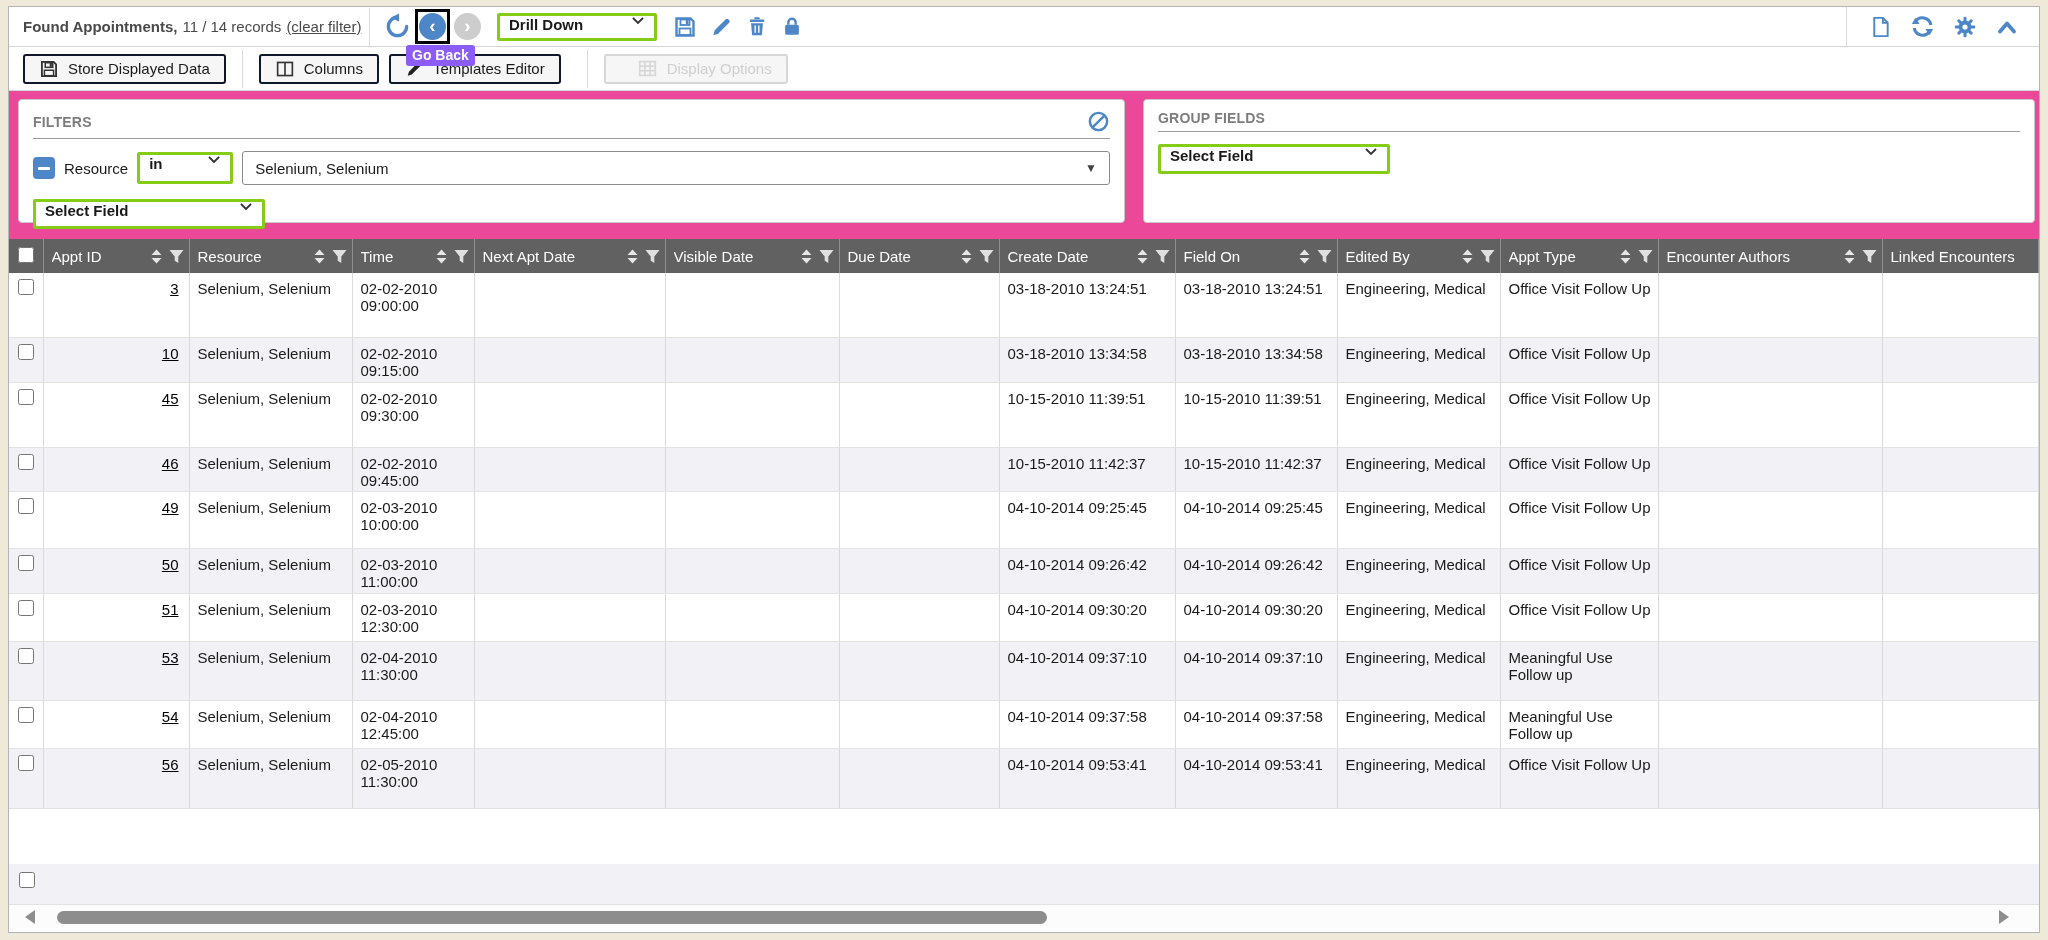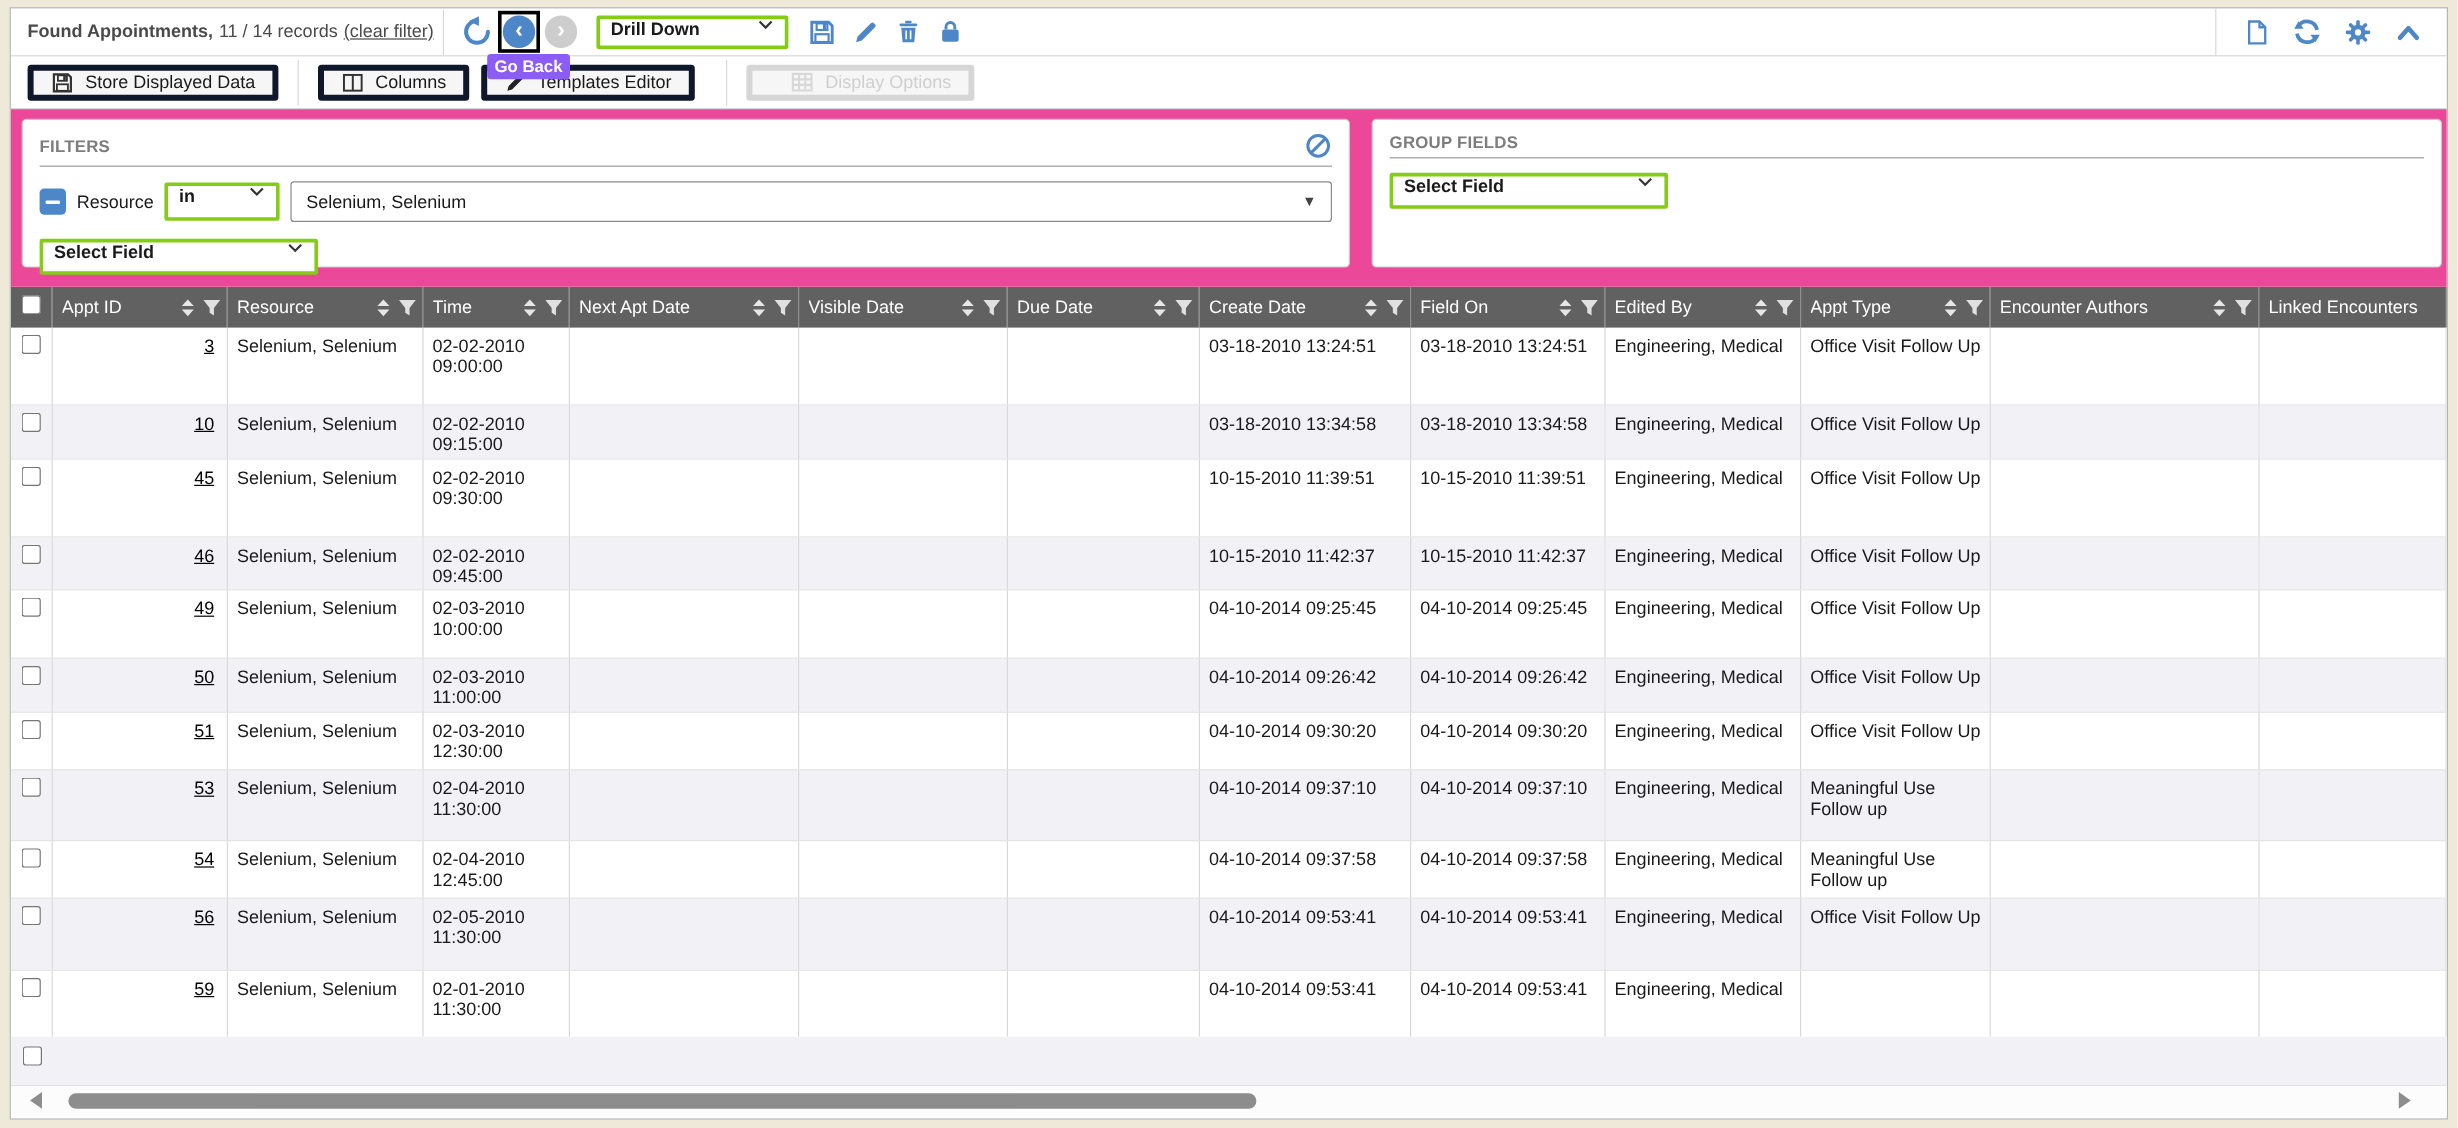--- a/index.html
+++ b/index.html
@@ -31,21 +31,21 @@
   .view-select { width:160px; margin-left:16px; }
   .doc-actions { display:flex; align-items:center; gap:13px; margin-left:16px; }
   .icon-btn { display:flex; align-items:center; justify-content:center; cursor:pointer; background:none; border:none; }
   .spacer { flex:1; }
   .right-icons { display:flex; align-items:center; gap:18px; padding:0 8px 0 22px; border-left:1px solid #d9d9d9; height:40px; }
 
   
   .row2 { height:44px; flex:0 0 44px; display:flex; align-items:center; padding:0 14px;
           border-bottom:1px solid #d6d6d6; }
   .btn { display:flex; align-items:center; gap:9px; height:30px; padding:0 14px; background:#f6f6f6;
-         border:5px solid #0f172a; border-radius:3px; font-size:15px; color:#1a1a1a; cursor:pointer;
+         border:2px solid #0f172a; border-radius:3px; font-size:15px; color:#1a1a1a; cursor:pointer;
          font-family:inherit; }
   .btn.disabled { color:#cfcfcf; border-color:#d6d6d6; cursor:default; }
   .row2 .vdiv { margin:0 16px; }
   .gap10 { margin-left:10px; }
 
   
   .panels-row { flex:0 0 148px; display:flex; padding:8px 4px 16px 9px; background:#ec4899; }
   .sub-panel { border:1px solid #c9c9c9; border-radius:4px; background:#fff; padding:10px 14px; height:124px; }
   .filters-panel { width:1107px; }
   .group-panel { width:892px; margin-left:18px; }
@@ -588,35 +588,20 @@
               <td></td>
               <td></td>
               <td></td>
               <td>04-10-2014 09:53:41</td>
               <td>04-10-2014 09:53:41</td>
               <td>Engineering, Medical</td>
               <td>Office Visit Follow Up</td>
               <td></td>
               <td></td>
             </tr>
-            <tr style="height: 68px;">
-              <td class="cell-check"><input type="checkbox" style=""></td>
-              <td class="cell-id"><a href="#">59</a></td>
-              <td>Selenium, Selenium</td>
-              <td>02-01-2010 11:30:00</td>
-              <td></td>
-              <td></td>
-              <td></td>
-              <td>04-10-2014 09:53:41</td>
-              <td>04-10-2014 09:53:41</td>
-              <td>Engineering, Medical</td>
-              <td></td>
-              <td></td>
-              <td></td>
-            </tr>
           </tbody>
       </table>
     </div>
 
     <div class="footer-row">
       <input type="checkbox" style="">
     </div>
 
     <div class="hscroll">
       <div class="arrow-left"></div>

